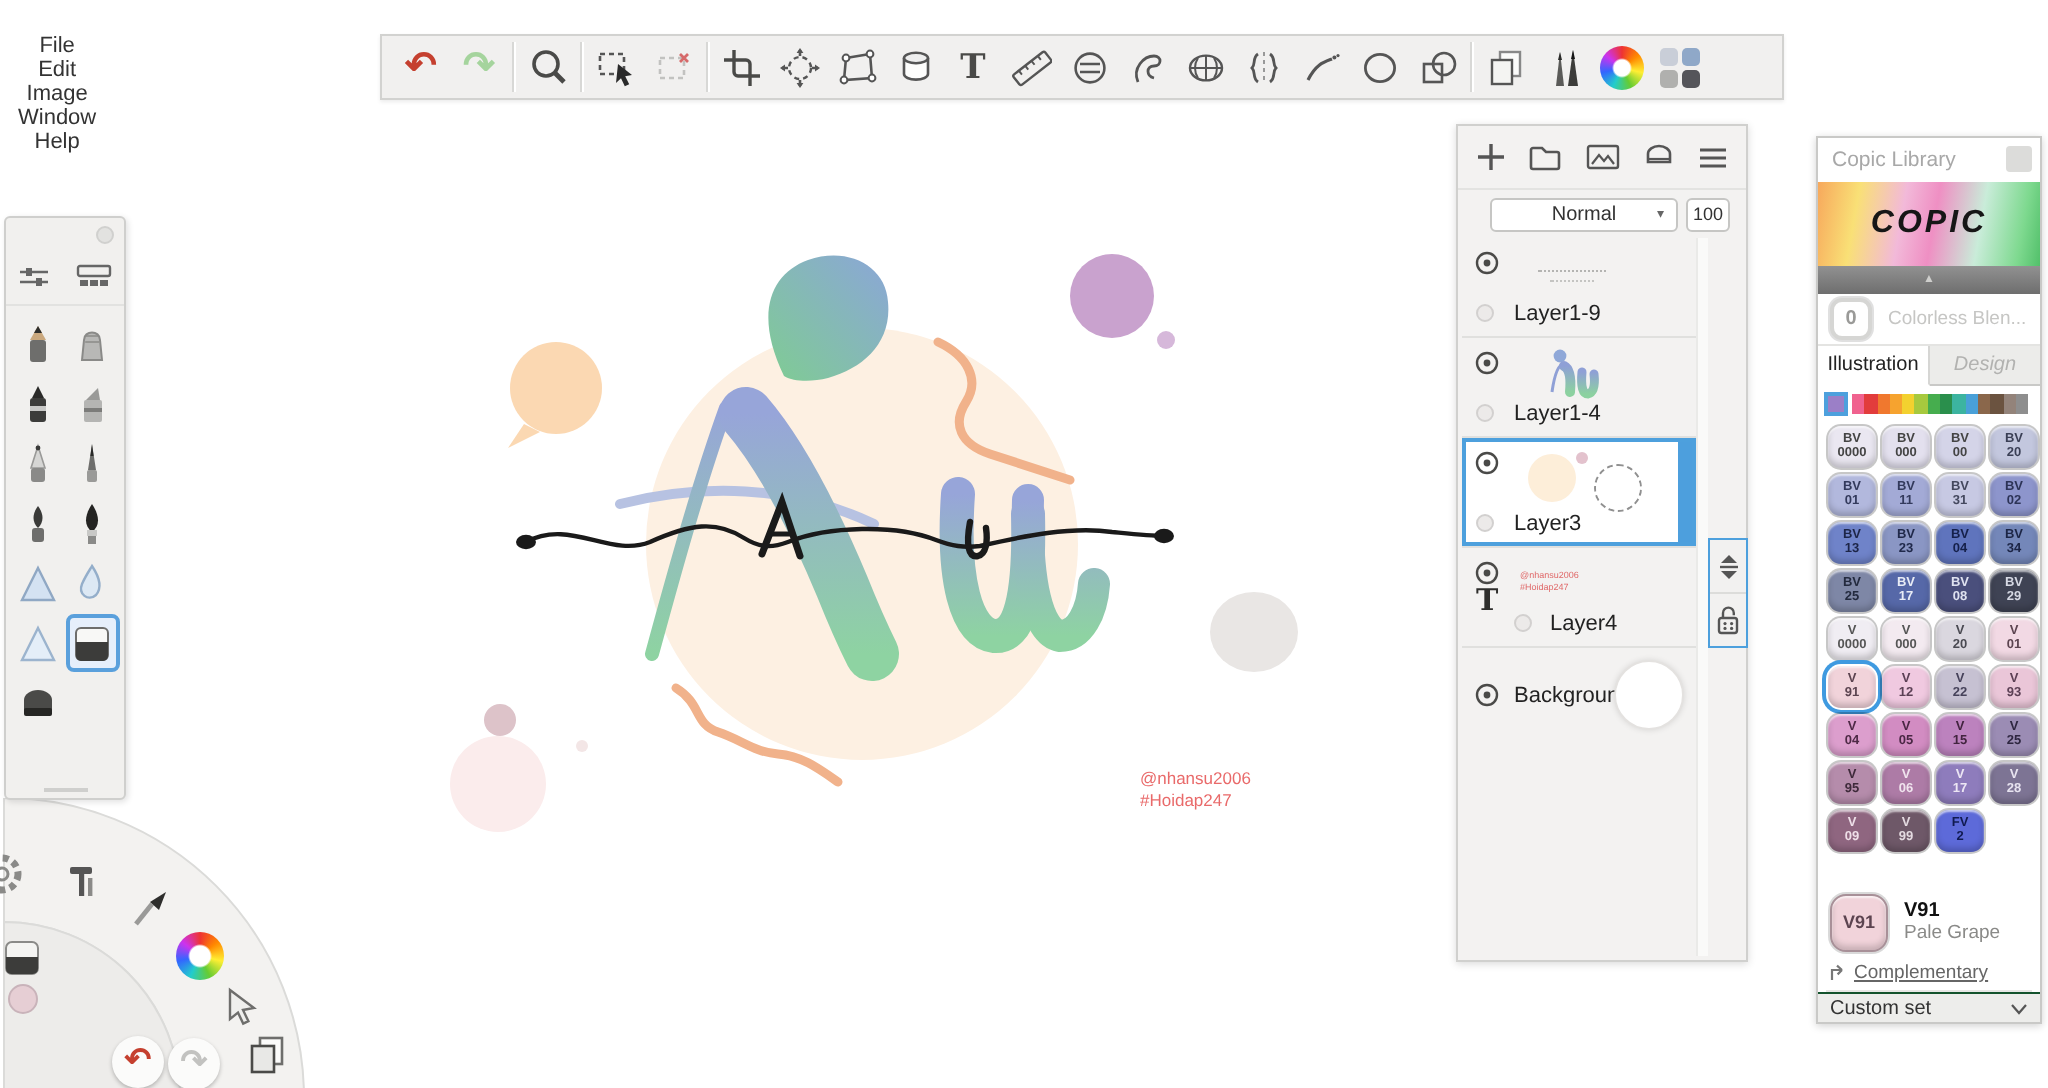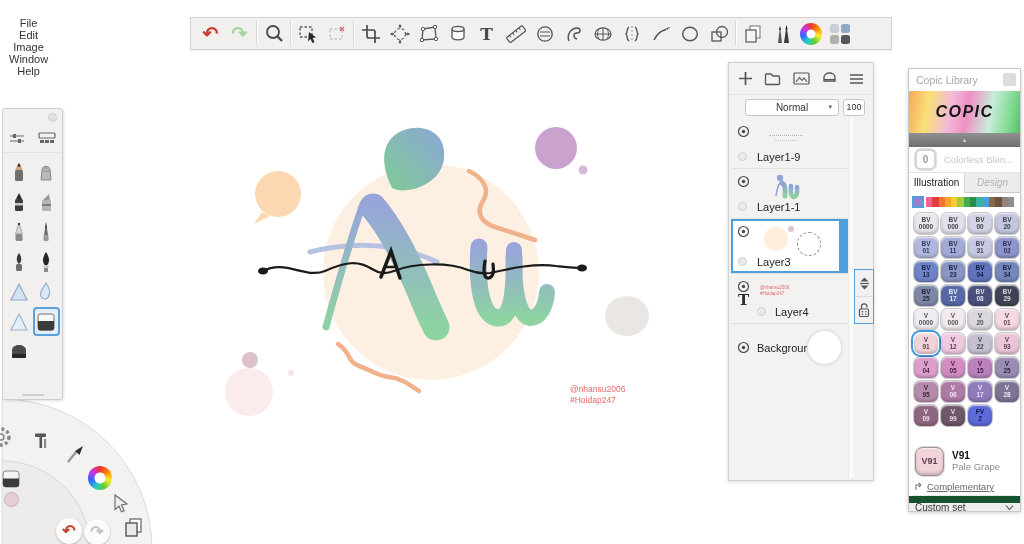--- a/index.html
+++ b/index.html
@@ -86,21 +86,21 @@
   .fam-sw { width:6.3px; height:10px; }
   .cgrid { display:grid; grid-template-columns:repeat(4,24px); gap:3px; padding:3px 5px; }
   .marker { height:21px; border-radius:6.5px; display:flex; flex-direction:column; align-items:center; justify-content:center; font-size:6.5px; font-weight:bold; line-height:6.6px; box-shadow:inset 0 1px 1px rgba(255,255,255,.65), inset 0 -2px 3px rgba(0,0,0,.2), 0 0 0 1px rgba(0,0,0,.22); }
   .marker.sel { box-shadow:inset 0 1px 1px rgba(255,255,255,.65), inset 0 -2px 3px rgba(0,0,0,.2), 0 0 0 1px #fff, 0 0 0 3px #3f9ae0; }
   .ccur { height:38px; display:flex; align-items:center; gap:8px; padding:0 6px; margin-top:13px; }
   .cur-sw { width:29px; height:29px; border-radius:8px; border:1px solid #a89098; box-shadow:inset 0 1px 1px rgba(255,255,255,.7), inset 0 -2px 3px rgba(0,0,0,.18), 0 0 0 1px rgba(0,0,0,.15); display:flex; align-items:center; justify-content:center; font-size:9px; font-weight:bold; color:#5c4450; }
   .cur-name { font-size:10px; font-weight:bold; color:#111; }
   .cur-desc { font-size:9.5px; color:#8a8a88; }
   .ccomp { height:13px; display:flex; align-items:center; gap:4px; padding:0 5px; font-size:9.5px; color:#666;text-decoration:underline; }
   .cbar { margin:2px 4px 0 4px; height:9px; background:linear-gradient(90deg,#cff0de,#e4f6ed); border:1px solid #e8e8e6; }
-  .cset { position:absolute; left:0; right:0; bottom:0; height:15px; background:#ededeb; border-top:7px solid #14532d; display:flex; align-items:center; justify-content:space-between; padding:0 6px; font-size:10px; color:#333; }
+  .cset { position:absolute; left:0; right:0; bottom:0; height:15px; background:#ededeb; border-top:1px solid #14532d; display:flex; align-items:center; justify-content:space-between; padding:0 6px; font-size:10px; color:#333; }
 
   svg { display:block; }
 </style>
 </head>
 <body>
 
 <div id="app">
 
   <svg class="art" width="1024" height="544" viewBox="0 0 1024 544">
     <defs>
@@ -510,21 +510,21 @@
                 <stop offset="0" stop-color="#8fa0d6"></stop>
                 <stop offset="1" stop-color="#8cd1a0"></stop>
               </linearGradient>
             </defs>
           <circle cx="11" cy="6" r="3.2" fill="#8fa8d8"></circle>
           <path d="M7,24 Q9,10 13,10 Q17,10 15,24" stroke="#8fa0d6" stroke-width="1.5" fill="none"></path>
           <path d="M13,11 Q17,13 16,24" stroke="url(#lg1)" stroke-width="5" fill="none" stroke-linecap="round"></path>
           <path d="M22,14 Q21,25 25,25 Q29,24 28,15" stroke="url(#lg1)" stroke-width="4.5" fill="none" stroke-linecap="round"></path>
         </svg>
         <span class="lockdot"></span>
-        <span class="lname">Layer1-1</span>
+        <span class="lname">Layer1-4</span>
       </div>
       <div class="lrow sel">
         <span class="eye">
             <svg width="13" height="13">
               <circle cx="6.5" cy="6.5" r="5" fill="none" stroke="#4a4a48" stroke-width="1.2"></circle>
               <circle cx="6.5" cy="6.5" r="1.7" fill="#4a4a48"></circle>
             </svg>
           </span>
         <svg style="position:absolute;left:30px;top:4px;" width="40" height="32">
           <circle cx="15" cy="16" r="12" fill="#fdeed9"></circle>

